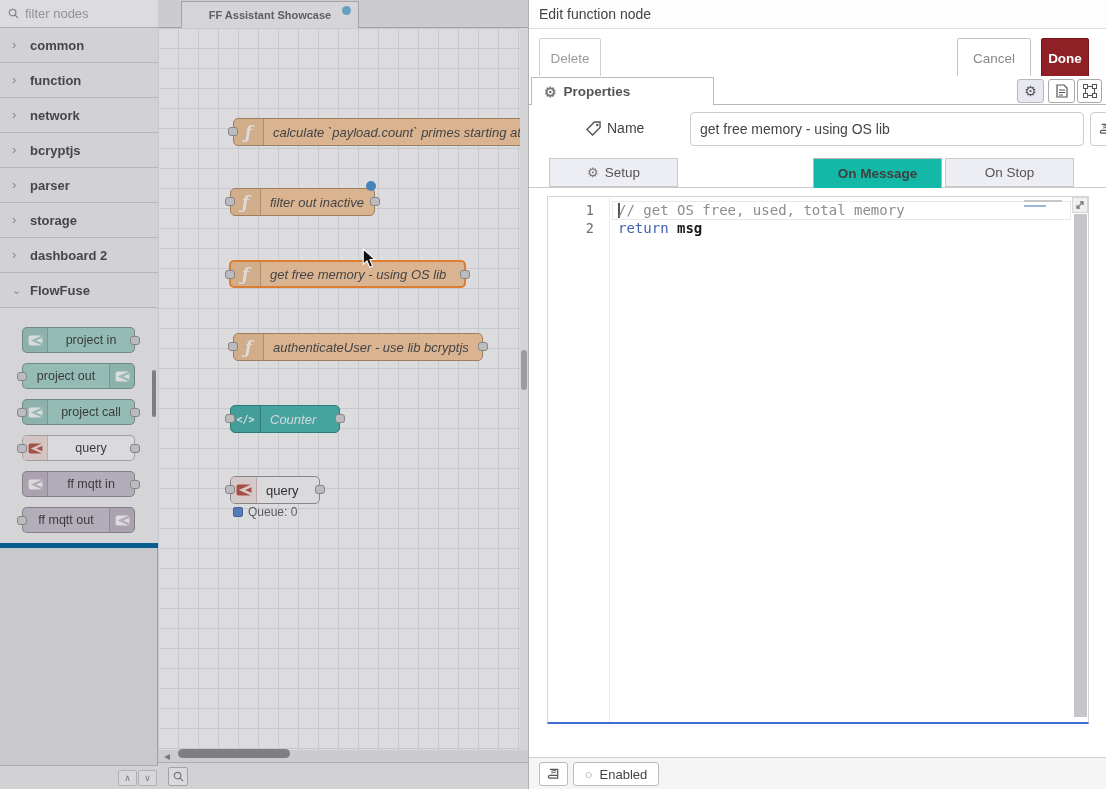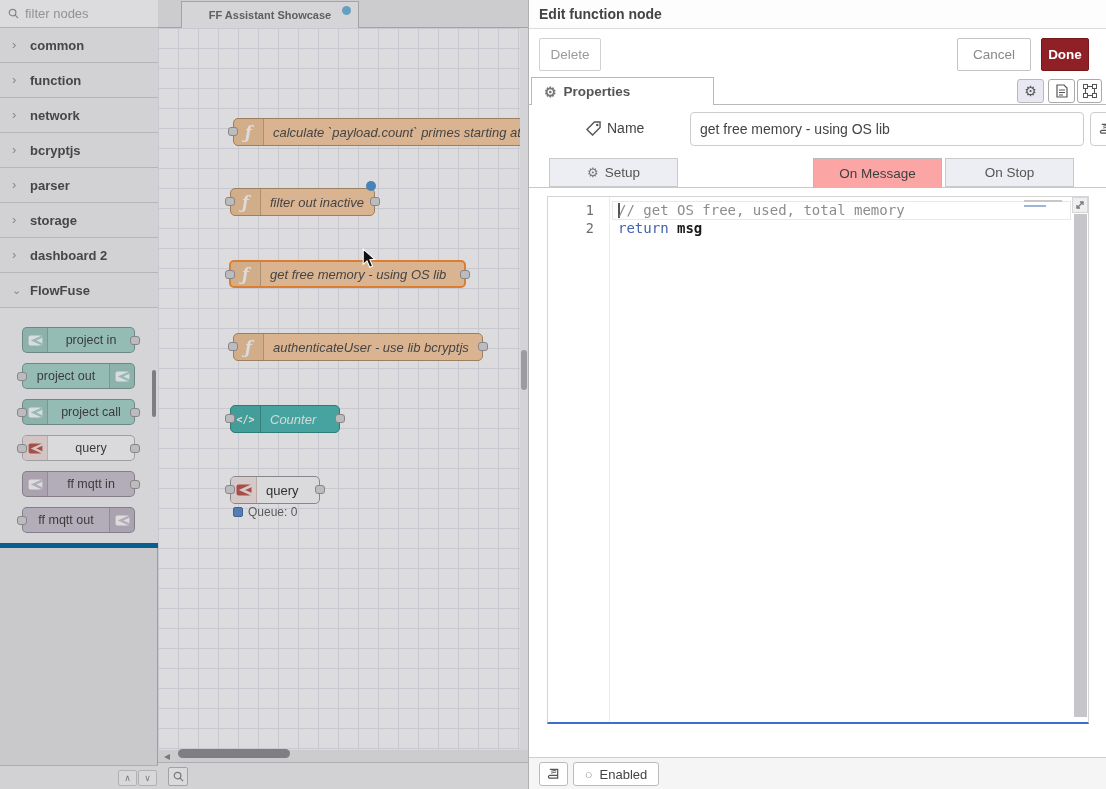--- a/index.html
+++ b/index.html
@@ -55,43 +55,43 @@
   #canvas-hscroll-arrow { left:6px; top:749px; color:#8a8a8a; font-size:12px; cursor:pointer; }
   #canvas-hscroll { left:20px; top:749px; width:112px; height:9px; background:#8f8f93; border-radius:5px; cursor:pointer; }
   #canvas-footer { left:0; top:762px; width:370px; height:27px; background:#f3f3f3; border-top:1px solid #c9c9c9; }
   #zoom-btn { left:10px; top:4px; width:20px; height:19px; background:#fdfdfd; border:1px solid #bbb; border-radius:2px; display:flex; align-items:center; justify-content:center; cursor:pointer; }
 
   #dim-overlay { left:0; top:0; width:528px; height:789px; background:rgba(38,38,48,0.16); z-index:50; pointer-events:none; }
   #mouse-cursor { left:362px; top:248px; z-index:60; pointer-events:none; }
 
   
   #tray { left:528px; top:0; width:578px; height:789px; background:#fff; border-left:1px solid #b0b0b0; z-index:70; }
-  #tray-header { left:0; top:0; width:578px; height:29px; background:#fdfdfd; border-bottom:1px solid #dcdcdc; display:flex; align-items:center; padding-left:10px; font-size:14px; font-weight:bold; color:#444; }
+  #tray-header { left:0; top:0; width:578px; height:29px; background:#fdfdfd; border-bottom:1px solid #dcdcdc; display:flex; align-items:center; padding-left:10px; font-size:14px; font-weight:normal; color:#444; }
   #tray-toolbar { left:0; top:29px; width:578px; height:47px; background:#fff; }
-  .tbtn { position:absolute; top:9px; height:33px; border-radius:2px; font-size:13.5px; display:flex; align-items:center; justify-content:center; cursor:pointer; font-family:"Liberation Sans",sans-serif; }
+  .tbtn { position:absolute; top:9px; height:40px; border-radius:2px; font-size:13.5px; display:flex; align-items:center; justify-content:center; cursor:pointer; font-family:"Liberation Sans",sans-serif; }
   #btn-delete { left:10px; width:62px; background:#fff; border:1px solid #d0d0d0; color:#9a9a9a; }
   #btn-cancel { left:428px; width:74px; background:#fff; border:1px solid #c4c4c4; color:#888; }
   #btn-done { left:512px; width:48px; background:#8f2025; border:1px solid #77161b; color:#fff; font-weight:bold; }
   #edtabs-row { left:0; top:76px; width:578px; height:29px; background:#fff; }
   #edtabs-row .rowline { position:absolute; left:0; bottom:0; width:578px; height:1px; background:#b9b9b9; }
   #tab-properties { position:absolute; left:2px; top:1px; width:183px; height:28px; background:#fff; border:1px solid #b9b9b9; border-bottom:none; z-index:2; display:flex; align-items:center; gap:7px; padding-left:12px; font-size:13.5px; font-weight:bold; color:#555; cursor:pointer; }
   .mini-btn { position:absolute; top:3px; height:24px; border-radius:3px; display:flex; align-items:center; justify-content:center; cursor:pointer; z-index:2; }
   #btn-gear { left:488px; width:27px; background:#e8e8f2; border:1px solid #b9b9b9; }
   #btn-doc { left:519px; width:27px; background:#fff; border:1px solid #a9a9a9; }
   #btn-scope { left:548px; width:25px; background:#fff; border:1px solid #a9a9a9; }
   .gear-glyph { font-size:14px; color:#777; line-height:1; }
   #name-row { left:0; top:112px; width:578px; height:34px;margin-left:44px; }
   #name-row .tag { position:absolute; left:13px; top:9px; }
   #name-label { position:absolute; left:34px; top:8px; font-size:14px; color:#444; }
   #name-input { position:absolute; left:117px; top:0; width:394px; height:34px; border:1px solid #ccc; border-radius:4px; padding:0 9px; font-size:14px; color:#444; outline:none; font-family:"Liberation Sans",sans-serif; }
   #name-lib-btn { position:absolute; left:517px; top:0; width:40px; height:34px; border:1px solid #ccc; border-radius:4px; background:#fff; display:flex; align-items:center; justify-content:center; gap:3px; cursor:pointer; color:#555; }
   #func-tabs { left:0; top:157px; width:578px; height:31px; }
   #func-tabs .rowline { position:absolute; left:0; top:30px; width:578px; height:1px; background:#c9c9c9; z-index:1; }
   .ftab { position:absolute; top:1px; width:129px; height:29px; background:#ededf4; border:1px solid #c9c9c9; display:flex; align-items:center; justify-content:center; gap:6px; font-size:13.5px; color:#555; cursor:pointer; z-index:1; }
-  .ftab.active { background:#fca5a5; border-color:#b9b9b9; border-bottom:none; height:30px; font-weight:normal; color:#3f3f3f; z-index:3; }
+  .ftab.active { background:#14b8a6; border-color:#b9b9b9; border-bottom:none; height:30px; font-weight:bold; color:#3f3f3f; z-index:3; }
   #editor { left:18px; top:196px; width:542px; height:528px; background:#fff; border:1px solid #d4d4d4; border-bottom:2px solid #3e6fd0; overflow:hidden; }
   #gutter { position:absolute; left:0; top:0; width:62px; height:100%; border-right:1px solid #ececec; }
   .lnum { position:absolute; width:46px; text-align:right; font-family:"DejaVu Sans Mono",monospace; font-size:13.5px; color:#6e6e6e; }
   .cline { position:absolute; left:70px; font-family:"DejaVu Sans Mono",monospace; font-size:14px; white-space:pre; }
   #curline-box { position:absolute; left:64px; right:17px; top:4px; height:19px; border:1px solid #e8e8e8; }
   #caret { position:absolute; left:70px; top:6px; width:1.5px; height:15px; background:#555; }
   .tok-comment { color:#8c8c8c; }
   .tok-kw { color:#4063af; }
   .tok-arg { color:#1a1a1a; font-weight:bold; }
   #minimap { position:absolute; right:18px; top:3px; width:46px; }

